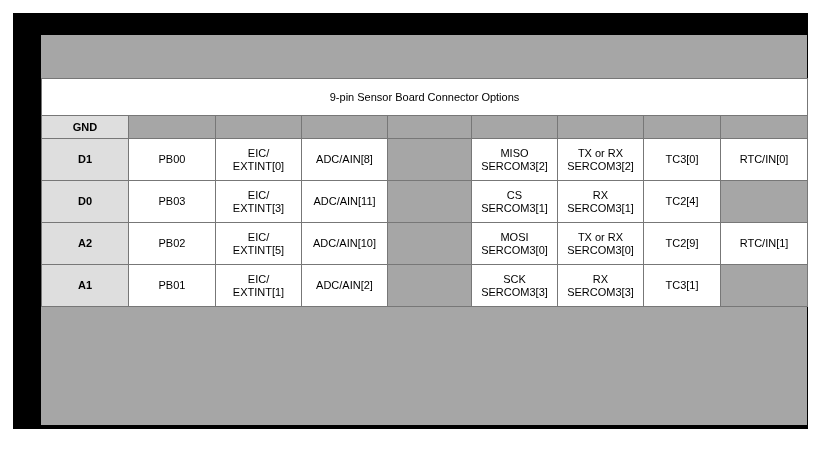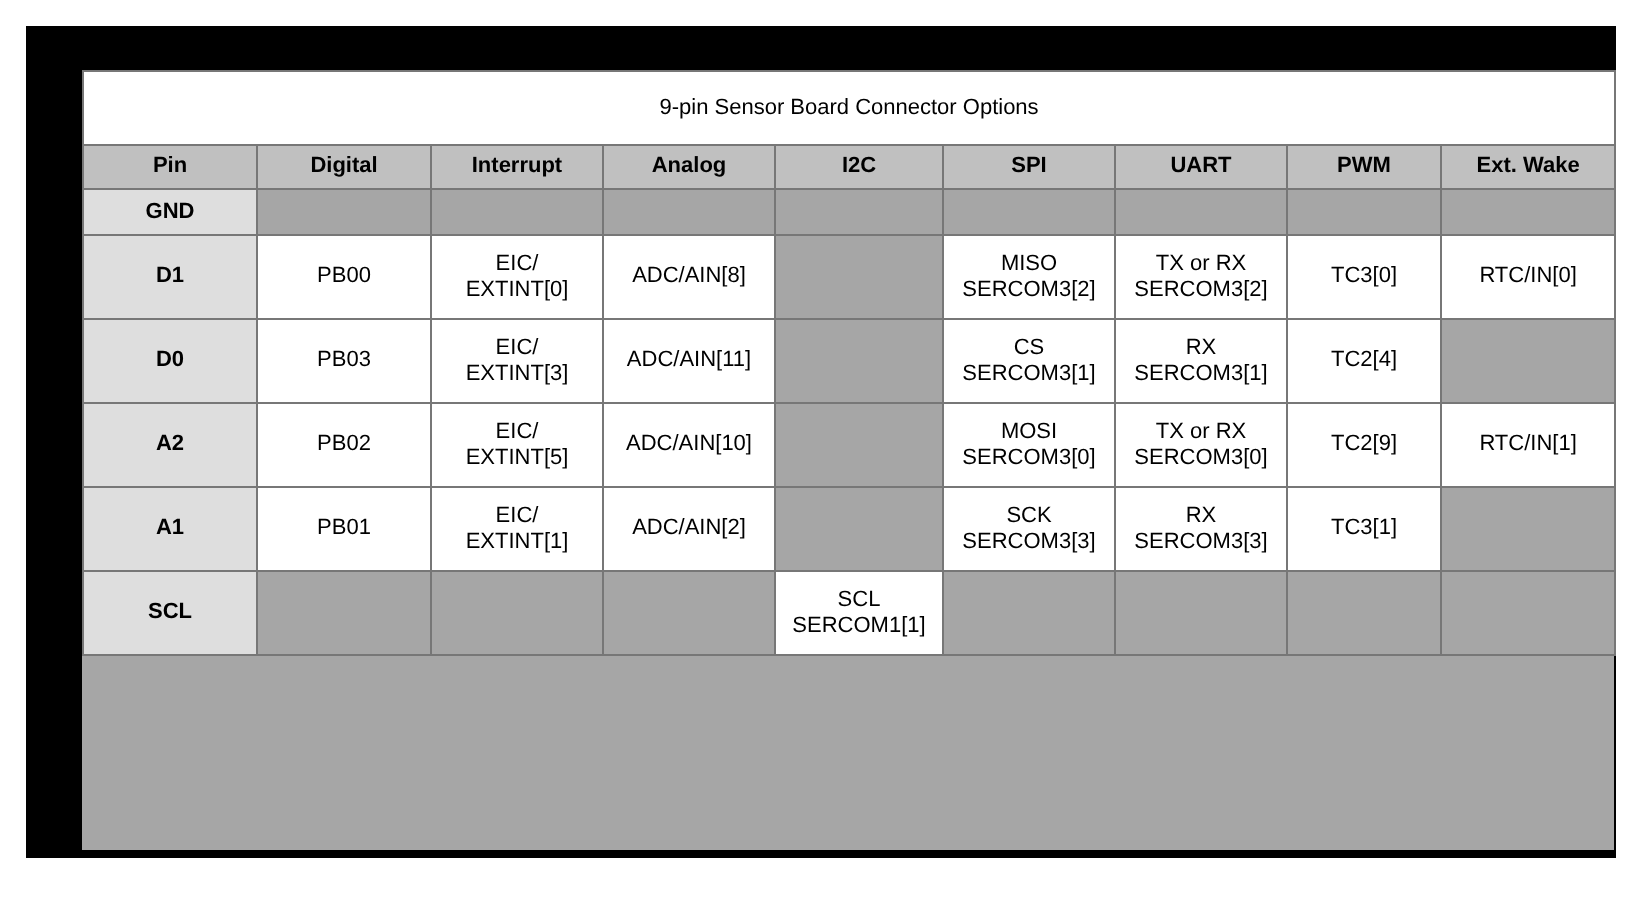--- a/index.html
+++ b/index.html
@@ -37,20 +37,21 @@
     width: 766px;
     height: 390px;
     background: #a6a6a6;
   }
 
   table.pin-table {
     border-collapse: collapse;
     table-layout: fixed;
     width: 766px;
     background: #a6a6a6;
+    margin-top: 43px;
   }
 
   table.pin-table td,
   table.pin-table th {
     border: 1px solid #777777;
     padding: 0 2px;
     font-size: 11px;
     color: #000000;
     text-align: center;
     vertical-align: middle;
@@ -116,31 +117,20 @@
             <col style="width: 84px;">
             <col style="width: 86px;">
             <col style="width: 86px;">
             <col style="width: 77px;">
             <col style="width: 87px;">
           </colgroup>
         <thead>
           <tr>
             <th class="title-cell" id="title-cell" colspan="9">9-pin Sensor Board Connector Options</th>
           </tr>
-          <tr id="header-row">
-              <th class="col-head">Pin</th>
-              <th class="col-head">Digital</th>
-              <th class="col-head">Interrupt</th>
-              <th class="col-head">Analog</th>
-              <th class="col-head">I2C</th>
-              <th class="col-head">SPI</th>
-              <th class="col-head">UART</th>
-              <th class="col-head">PWM</th>
-              <th class="col-head">Ext. Wake</th>
-            </tr>
         </thead>
         <tbody id="table-body">
             <tr class="row-short">
               <td class="pin-cell row-short">GND</td>
               <td class="blank-cell"></td>
               <td class="blank-cell"></td>
               <td class="blank-cell"></td>
               <td class="blank-cell"></td>
               <td class="blank-cell"></td>
               <td class="blank-cell"></td>
@@ -246,33 +236,19 @@
                 <span class="cell-line">SCK</span>
                 <span class="cell-line">SERCOM3[3]</span>
               </td>
               <td class="data-cell">
                 <span class="cell-line">RX</span>
                 <span class="cell-line">SERCOM3[3]</span>
               </td>
               <td class="data-cell">
                 <span class="cell-line">TC3[1]</span>
               </td>
-              <td class="blank-cell"></td>
-            </tr>
-            <tr class="row-tall">
-              <td class="pin-cell row-tall">SCL</td>
-              <td class="blank-cell"></td>
-              <td class="blank-cell"></td>
-              <td class="blank-cell"></td>
-              <td class="data-cell">
-                <span class="cell-line">SCL</span>
-                <span class="cell-line">SERCOM1[1]</span>
-              </td>
-              <td class="blank-cell"></td>
-              <td class="blank-cell"></td>
-              <td class="blank-cell"></td>
               <td class="blank-cell"></td>
             </tr>
           </tbody>
       </table>
     </div>
   </div>
 </div>
 
 </body></html>

